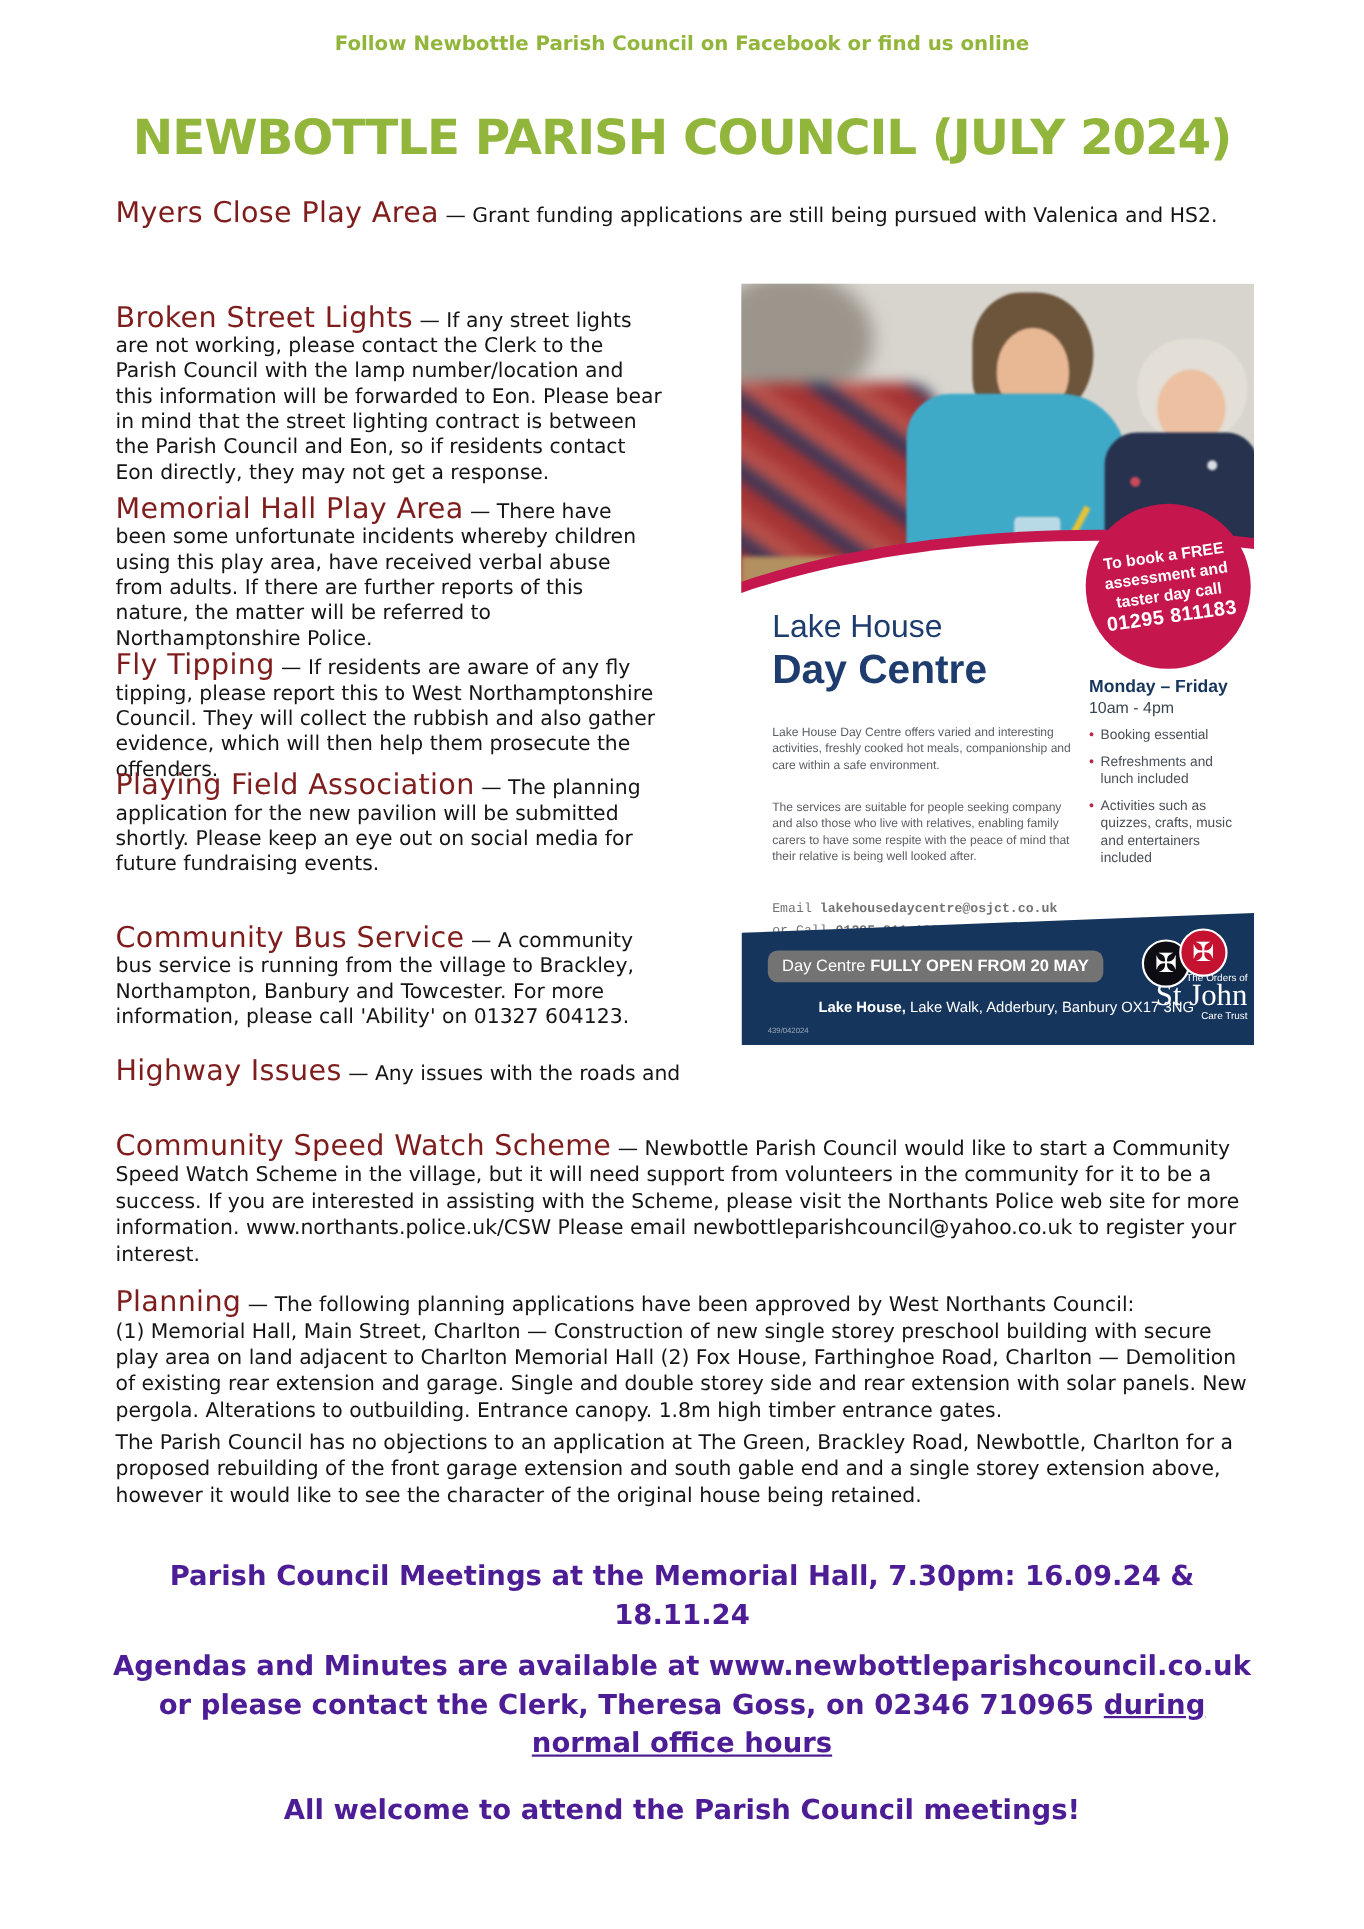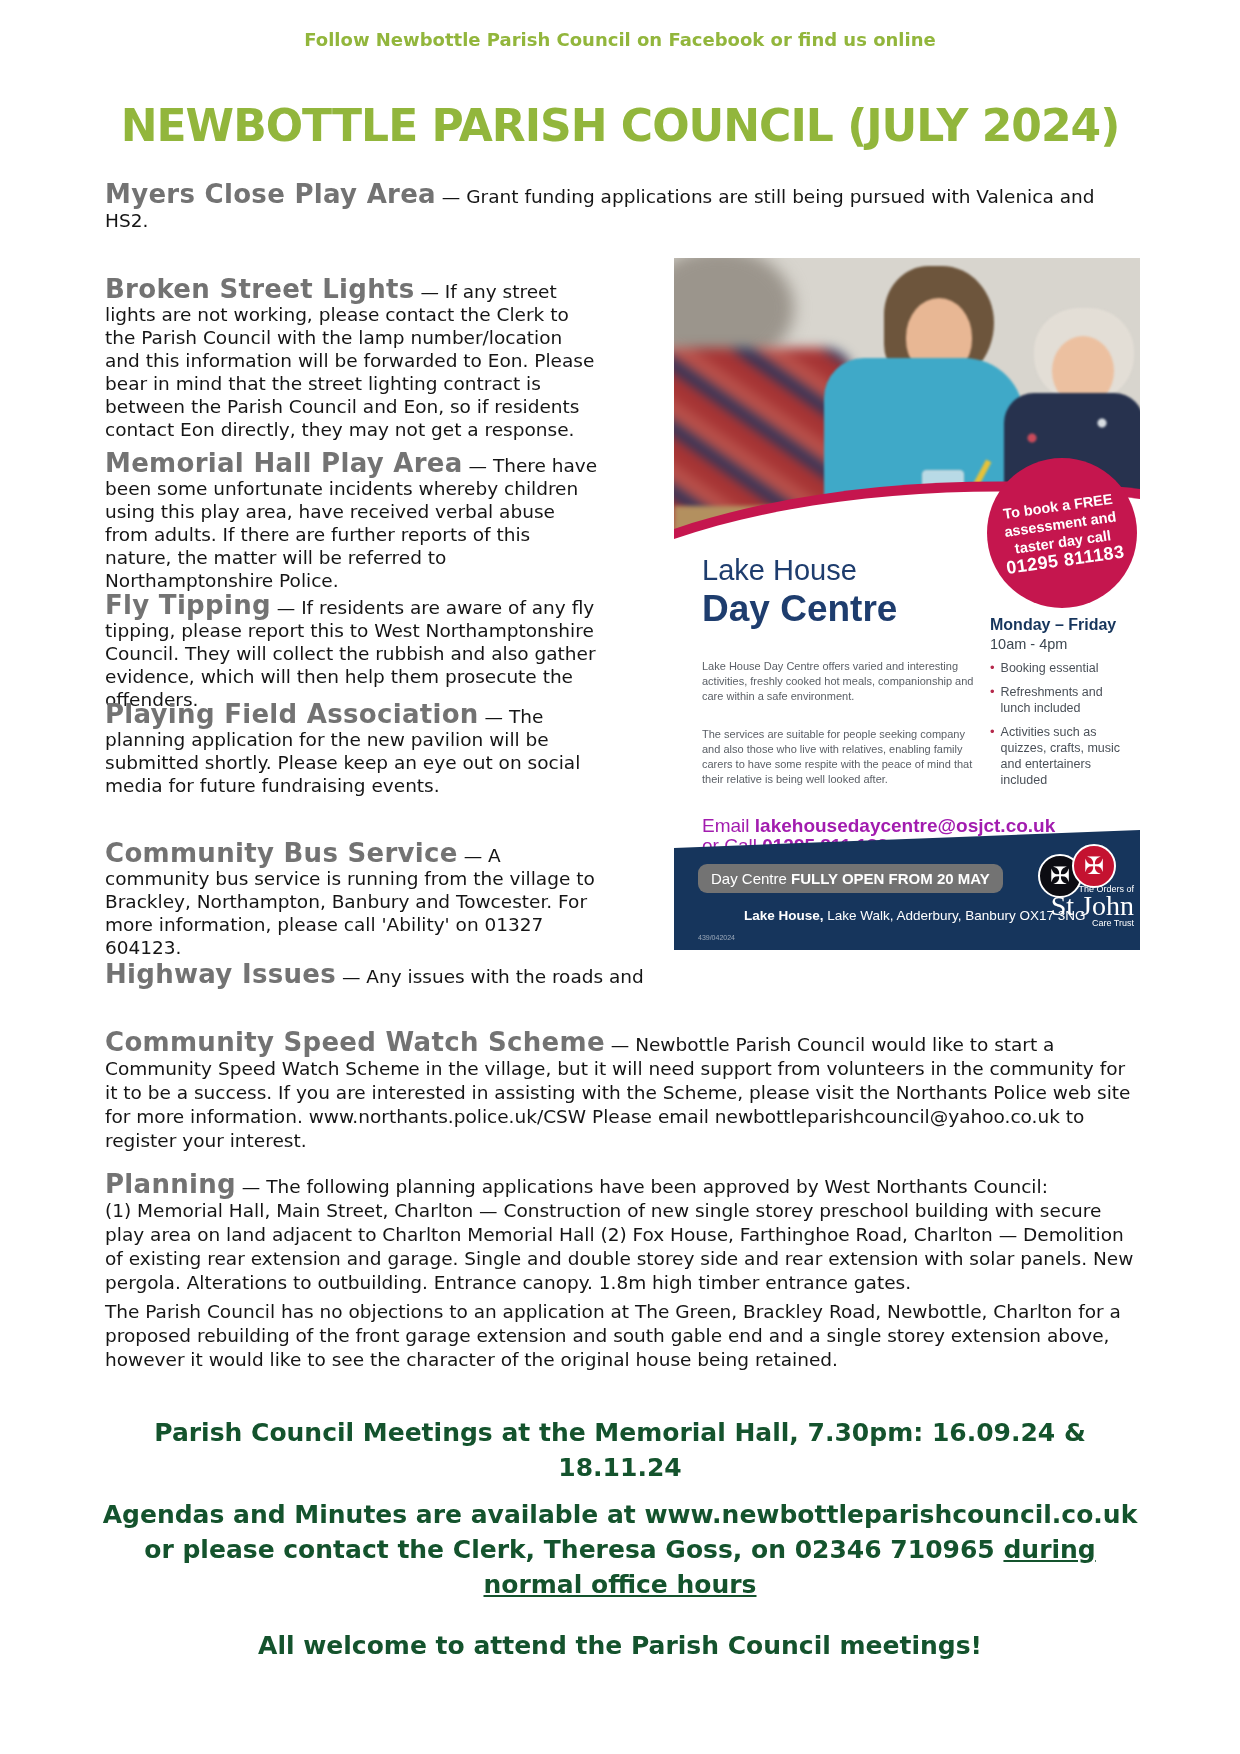--- a/index.html
+++ b/index.html
@@ -8,25 +8,25 @@
     font-family:"DejaVu Sans",sans-serif;color:#111;overflow:hidden;
   }
   .abs{position:absolute;margin:0;}
   
   .top-note{left:0;top:28px;width:1240px;text-align:center;
     color:#92b63c;font-weight:bold;font-size:18px;line-height:24px;}
   .main-title{left:0;top:100px;width:1240px;text-align:center;
     color:#92b63c;font-weight:bold;font-size:44px;letter-spacing:-1px;}
   
   .sec{line-height:23px;font-size:18.5px;color:#151515;}
-  .sec .h{color:#737373;font-weight:bold;font-size:26px;letter-spacing:.3px;}
+  .sec .h{color:#7f1d1d;font-weight:normal;font-size:26px;letter-spacing:.3px;}
   .fullw{width:1035px;left:105px;line-height:24px;}
   .leftcol{width:497px;left:105px;}
   
-  .green-block{left:0;width:1240px;text-align:center;color:#14532d;
+  .green-block{left:0;width:1240px;text-align:center;color:#4c1d95;
     font-weight:bold;font-size:25px;line-height:35px;}
   .green-block .u{text-decoration:underline;}
   
   .flyer{left:674px;top:258px;width:466px;height:692px;background:#fff;font-family:"Liberation Sans",sans-serif;}
   .photo{position:absolute;left:0;top:0;width:466px;height:281px;overflow:hidden;
     background:linear-gradient(#d8d5ce 0 58%,#b9c3b6 58% 100%);}
   .ph{position:absolute;filter:blur(3px);}
   .wall-rail{position:absolute;left:0;top:158px;width:466px;height:5px;background:#9aa69a;}
   .man-hair{left:-30px;top:-10px;width:150px;height:120px;border-radius:50%;background:#9b958c;filter:blur(8px);}
   .man-plaid{left:-60px;top:90px;width:240px;height:200px;border-radius:30px;filter:blur(6px);
@@ -51,21 +51,21 @@
   .badge{position:absolute;left:313px;top:200px;width:150px;height:150px;border-radius:50%;
     background:#c5164e;display:flex;align-items:center;justify-content:center;z-index:5;}
   .badge-inner{transform:rotate(-8deg);text-align:center;color:#fff;font-weight:bold;
     font-size:14.5px;line-height:18px;}
   .badge-inner .phone{font-size:18px;letter-spacing:.5px;}
   .f-title1{position:absolute;left:28px;top:296px;font-size:29px;color:#1e3d6e;}
   .f-title2{position:absolute;left:28px;top:330px;font-size:37px;font-weight:bold;color:#1e3d6e;}
   .f-body{position:absolute;left:28px;width:272px;font-size:11px;line-height:15px;color:#5b6067;}
   .f-intro{top:390px;}
   .f-services{top:458px;}
-  .f-contact{position:absolute;left:28px;top:558px;font-size:19px;line-height:20px;color:#a21caf;}
+  .f-contact{position:absolute;left:28px;top:558px;font-size:12px;line-height:20px;color:#737373;font-family:Liberation Mono, monospace;}
   .f-contact b{font-weight:bold;}
   .f-hours-t{position:absolute;left:316px;top:358px;font-size:16px;font-weight:bold;color:#16355c;}
   .f-hours{position:absolute;left:316px;top:378px;font-size:14.5px;color:#3c4650;}
   .f-bullets{position:absolute;left:316px;top:402px;width:140px;}
   .fbullet{display:flex;gap:6px;font-size:12.5px;line-height:16px;color:#4a5058;margin-bottom:8px;}
   .fbullet .dot{color:#b5294b;font-size:13px;line-height:16px;}
   
   .f-footer{position:absolute;left:0;top:572px;width:466px;height:120px;background:#16355c;
     clip-path:polygon(0 18px,100% 0,100% 100%,0 100%);}
   .pill{position:absolute;left:24px;top:34px;background:#737373;border-radius:9px;

